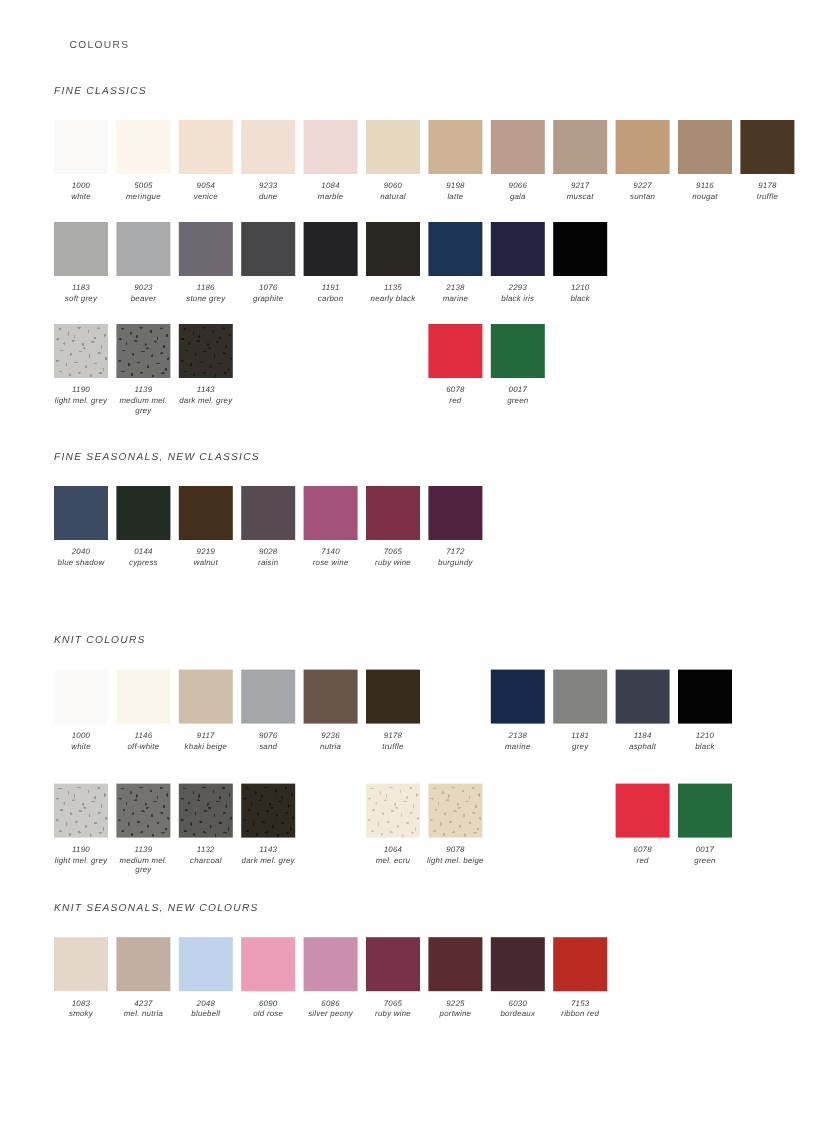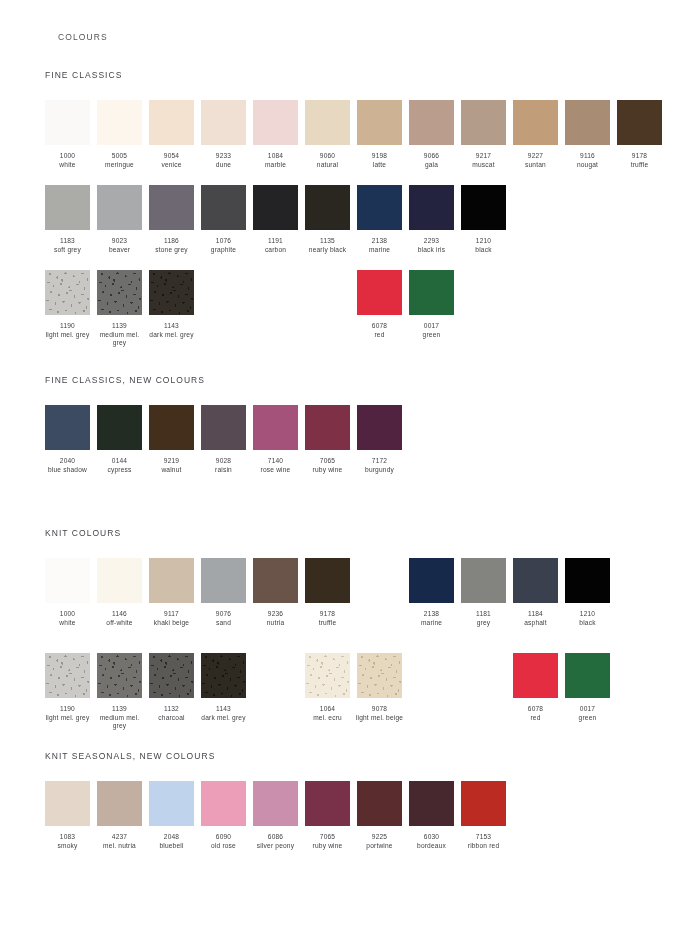--- a/index.html
+++ b/index.html
@@ -30,20 +30,21 @@
     font-size: 8.5px;
     letter-spacing: 1.1px;
     color: #555358;
     font-weight: 400;
     margin-left: 32px;
   }
 
   .section {
     position: absolute;
     left: 45px;
+    font-style: italic;
   }
 
   .section-title {
     font-size: 8.5px;
     letter-spacing: 1.05px;
     color: #44434a;
     margin: 0 0 0 0;
     white-space: nowrap;
   }
 
@@ -324,21 +325,21 @@
               <div class="chip" style="background: rgb(34, 104, 59);"></div>
               <div class="chip-label">
                 <span class="chip-code">0017</span>
                 <span class="chip-name">green</span>
               </div>
             </div>
           </div>
         </div>
       </div>
       <div class="section" style="top: 375px;">
-        <div class="section-title">FINE CLASSICS, NEW COLOURS</div>
+        <div class="section-title">FINE SEASONALS, NEW CLASSICS</div>
         <div class="rows" style="position: relative; height: 0px;">
           <div class="swatch-row" style="position: absolute; left: 0px; top: 20px; width: 640px;">
             <div class="swatch-cell" style="left: 0px;">
               <div class="chip" style="background: rgb(60, 75, 98);"></div>
               <div class="chip-label">
                 <span class="chip-code">2040</span>
                 <span class="chip-name">blue shadow</span>
               </div>
             </div>
             <div class="swatch-cell" style="left: 52px;">

